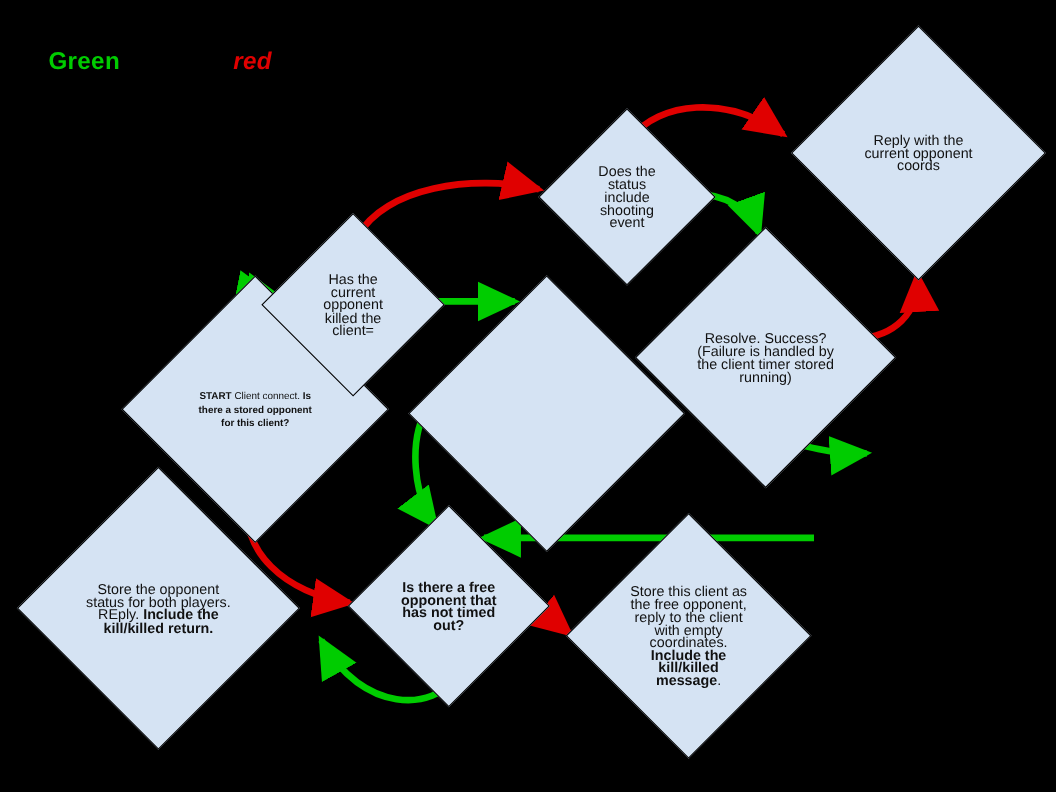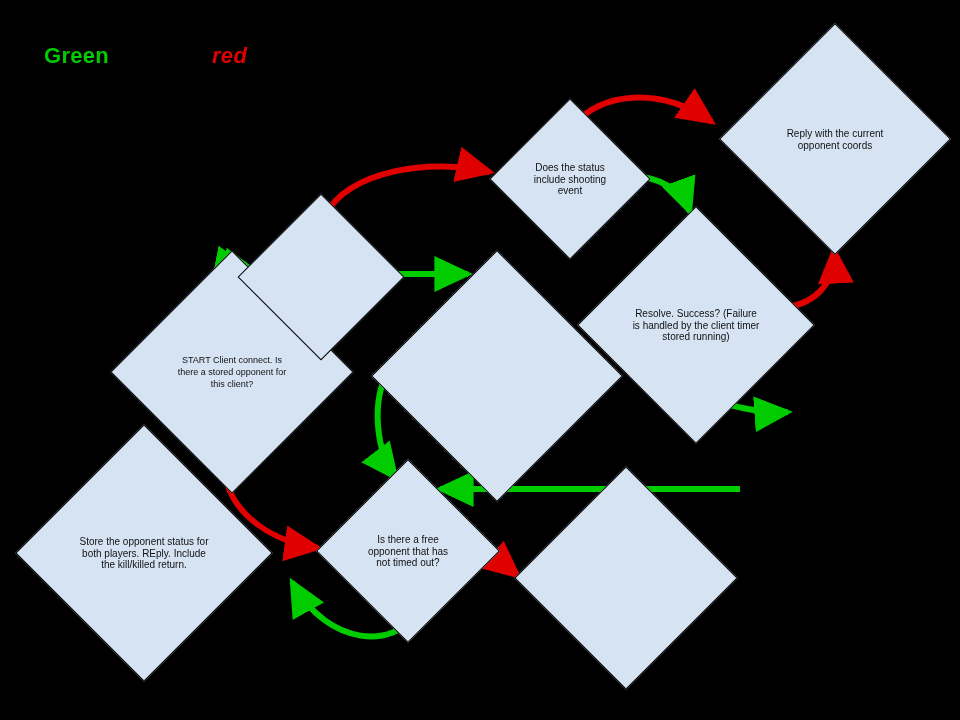--- a/index.html
+++ b/index.html
@@ -12,22 +12,22 @@
   #legend-red{left:212px;top:43px;color:#e00000;font-style:italic;}
 
   svg#edges{position:absolute;left:0;top:0;width:960px;height:720px;}
 
   .node{position:absolute;}
   .node .dia{position:absolute;left:0;top:0;width:100%;height:100%;
     background:#d5e3f3;border:1px solid #000;box-sizing:border-box;
     transform:rotate(45deg);}
   .node .lbl{position:absolute;left:12%;top:50%;width:76%;
     transform:translateY(-50%);text-align:center;color:#111;
-    font-size:10px;line-height:11.5px;}
-  .node .lbl b{font-weight:normal;}
+    font-size:13px;line-height:11.5px;}
+  .node .lbl b{font-weight:bold;}
 
   
   #n-start{left:146px;top:286px;width:172px;height:172px;}
   #n-start .lbl{font-size:9px;line-height:12px;left:18%;width:64%;}
   #n-killed{left:262px;top:218px;width:118px;height:118px;}
   #n-killed .lbl{left:16%;width:68%;}
   #n-shoot{left:513px;top:122px;width:114px;height:114px;}
   #n-shoot .lbl{left:16%;width:68%;}
   #n-reply{left:753px;top:57px;width:164px;height:164px;}
   #n-reply .lbl{left:14%;width:72%;}
@@ -89,20 +89,21 @@
     <path d="M 224 284 C 228 272 238 268 248 270" fill="none" stroke="#00cc00" stroke-width="6" marker-end="url(#ah-g)"></path>
   </svg>
 
   <div class="node" id="n-start">
     <div class="dia"></div>
     <div class="lbl"><b>START </b><span>Client connect. </span><b>Is there a stored opponent for this client?</b></div>
   </div>
 
   <div class="node" id="n-killed">
     <div class="dia"></div>
+    <div class="lbl">Has the current opponent killed the client=</div>
   </div>
 
   <div class="node" id="n-shoot">
     <div class="dia"></div>
     <div class="lbl">Does the status include shooting event</div>
   </div>
 
   <div class="node" id="n-reply">
     <div class="dia"></div>
     <div class="lbl">Reply with the current opponent coords</div>
@@ -123,15 +124,16 @@
     <div class="lbl"><span>Store the opponent status for both players. REply. </span><b>Include the kill/killed return.</b></div>
   </div>
 
   <div class="node" id="n-free">
     <div class="dia"></div>
     <div class="lbl"><b>Is there a free opponent that has not timed out?</b></div>
   </div>
 
   <div class="node" id="n-store-free">
     <div class="dia"></div>
+    <div class="lbl"><span>Store this client as the free opponent, reply to the client with empty coordinates. </span><b>Include the kill/killed message</b><span>.</span></div>
   </div>
 
 </div>
 
 </body></html>

